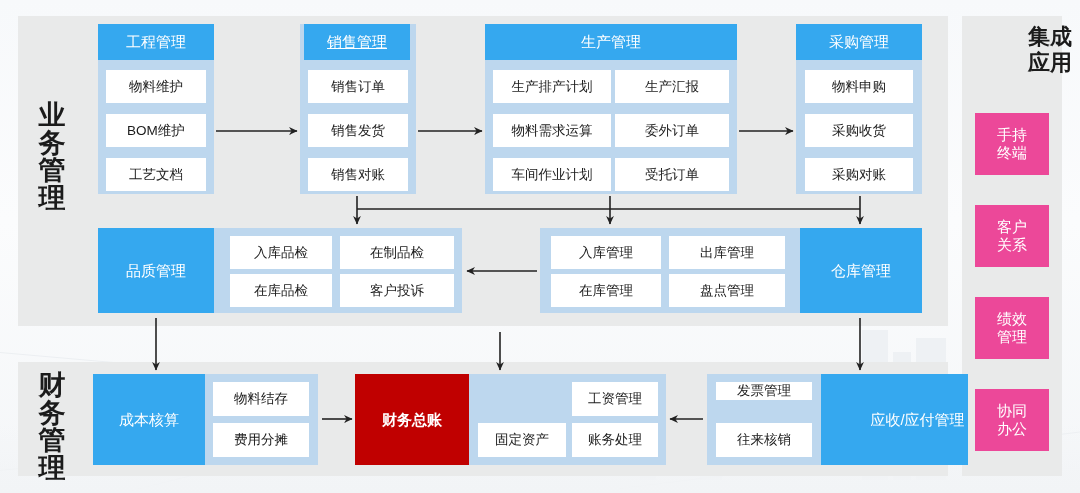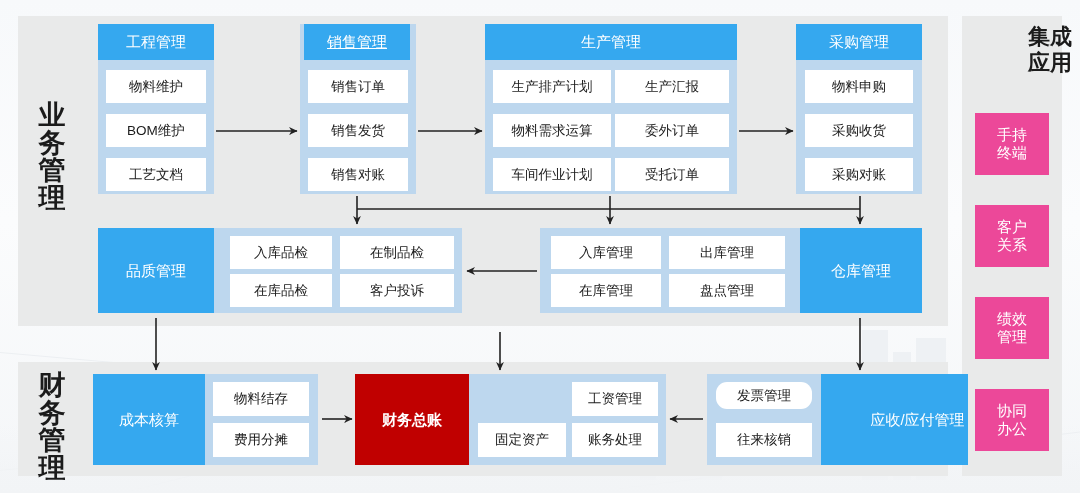--- a/index.html
+++ b/index.html
@@ -162,21 +162,21 @@
   <div class="tile" style="left:213px;top:423px;width:96px;height:34px;">费用分摊</div>
 
   <div class="group" style="left:355px;top:374px;width:311px;height:91px;"></div>
   <div class="group-head red" style="left:355px;top:374px;width:114px;height:91px;">财务总账</div>
   <div class="tile" style="left:572px;top:382px;width:86px;height:34px;">工资管理</div>
   <div class="tile" style="left:478px;top:423px;width:88px;height:34px;">固定资产</div>
   <div class="tile" style="left:572px;top:423px;width:86px;height:34px;">账务处理</div>
 
   <div class="group" style="left:707px;top:374px;width:215px;height:91px;"></div>
   <div class="group-head" style="left:821px;top:374px;width:101px;height:91px;padding-left:46px;">应收/应付管理</div>
-  <div class="tile" style="left:716px;top:382px;width:96px;height:27px;border-radius:11px;">发票管理</div>
+  <div class="tile" style="left:716px;top:382px;width:96px;height:18px;">发票管理</div>
   <div class="tile" style="left:716px;top:423px;width:96px;height:34px;">往来核销</div>
 
 </div>
 
 <svg id="wires" width="1080" height="493" viewBox="0 0 1080 493">
   <defs>
     <marker id="ah" markerWidth="9" markerHeight="9" refX="8" refY="4.5" orient="auto" markerUnits="userSpaceOnUse">
       <path d="M0,0.6 L8.6,4.5 L0,8.4 L2.6,4.5 Z" fill="#222"></path>
     </marker>
   </defs>

